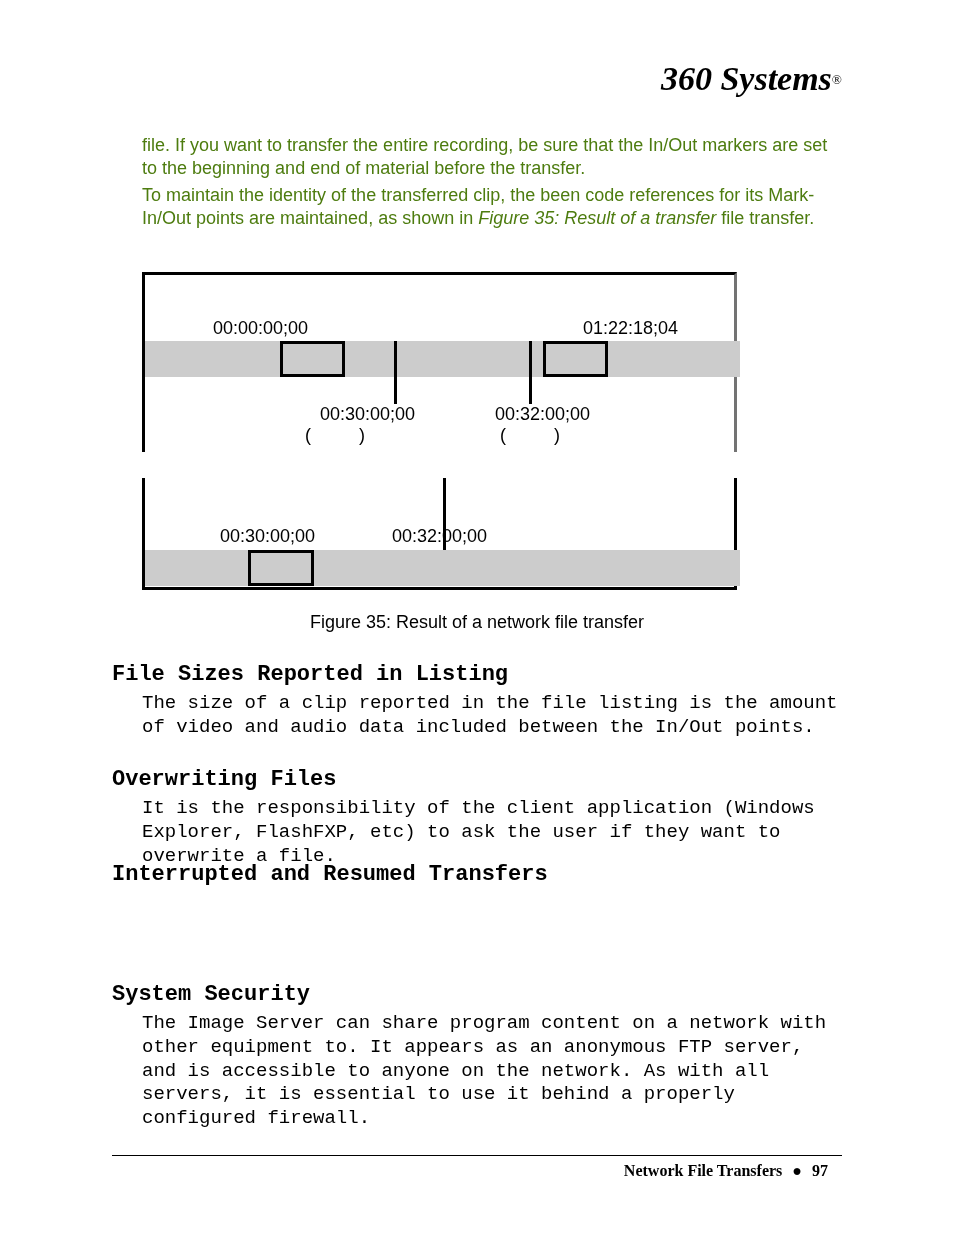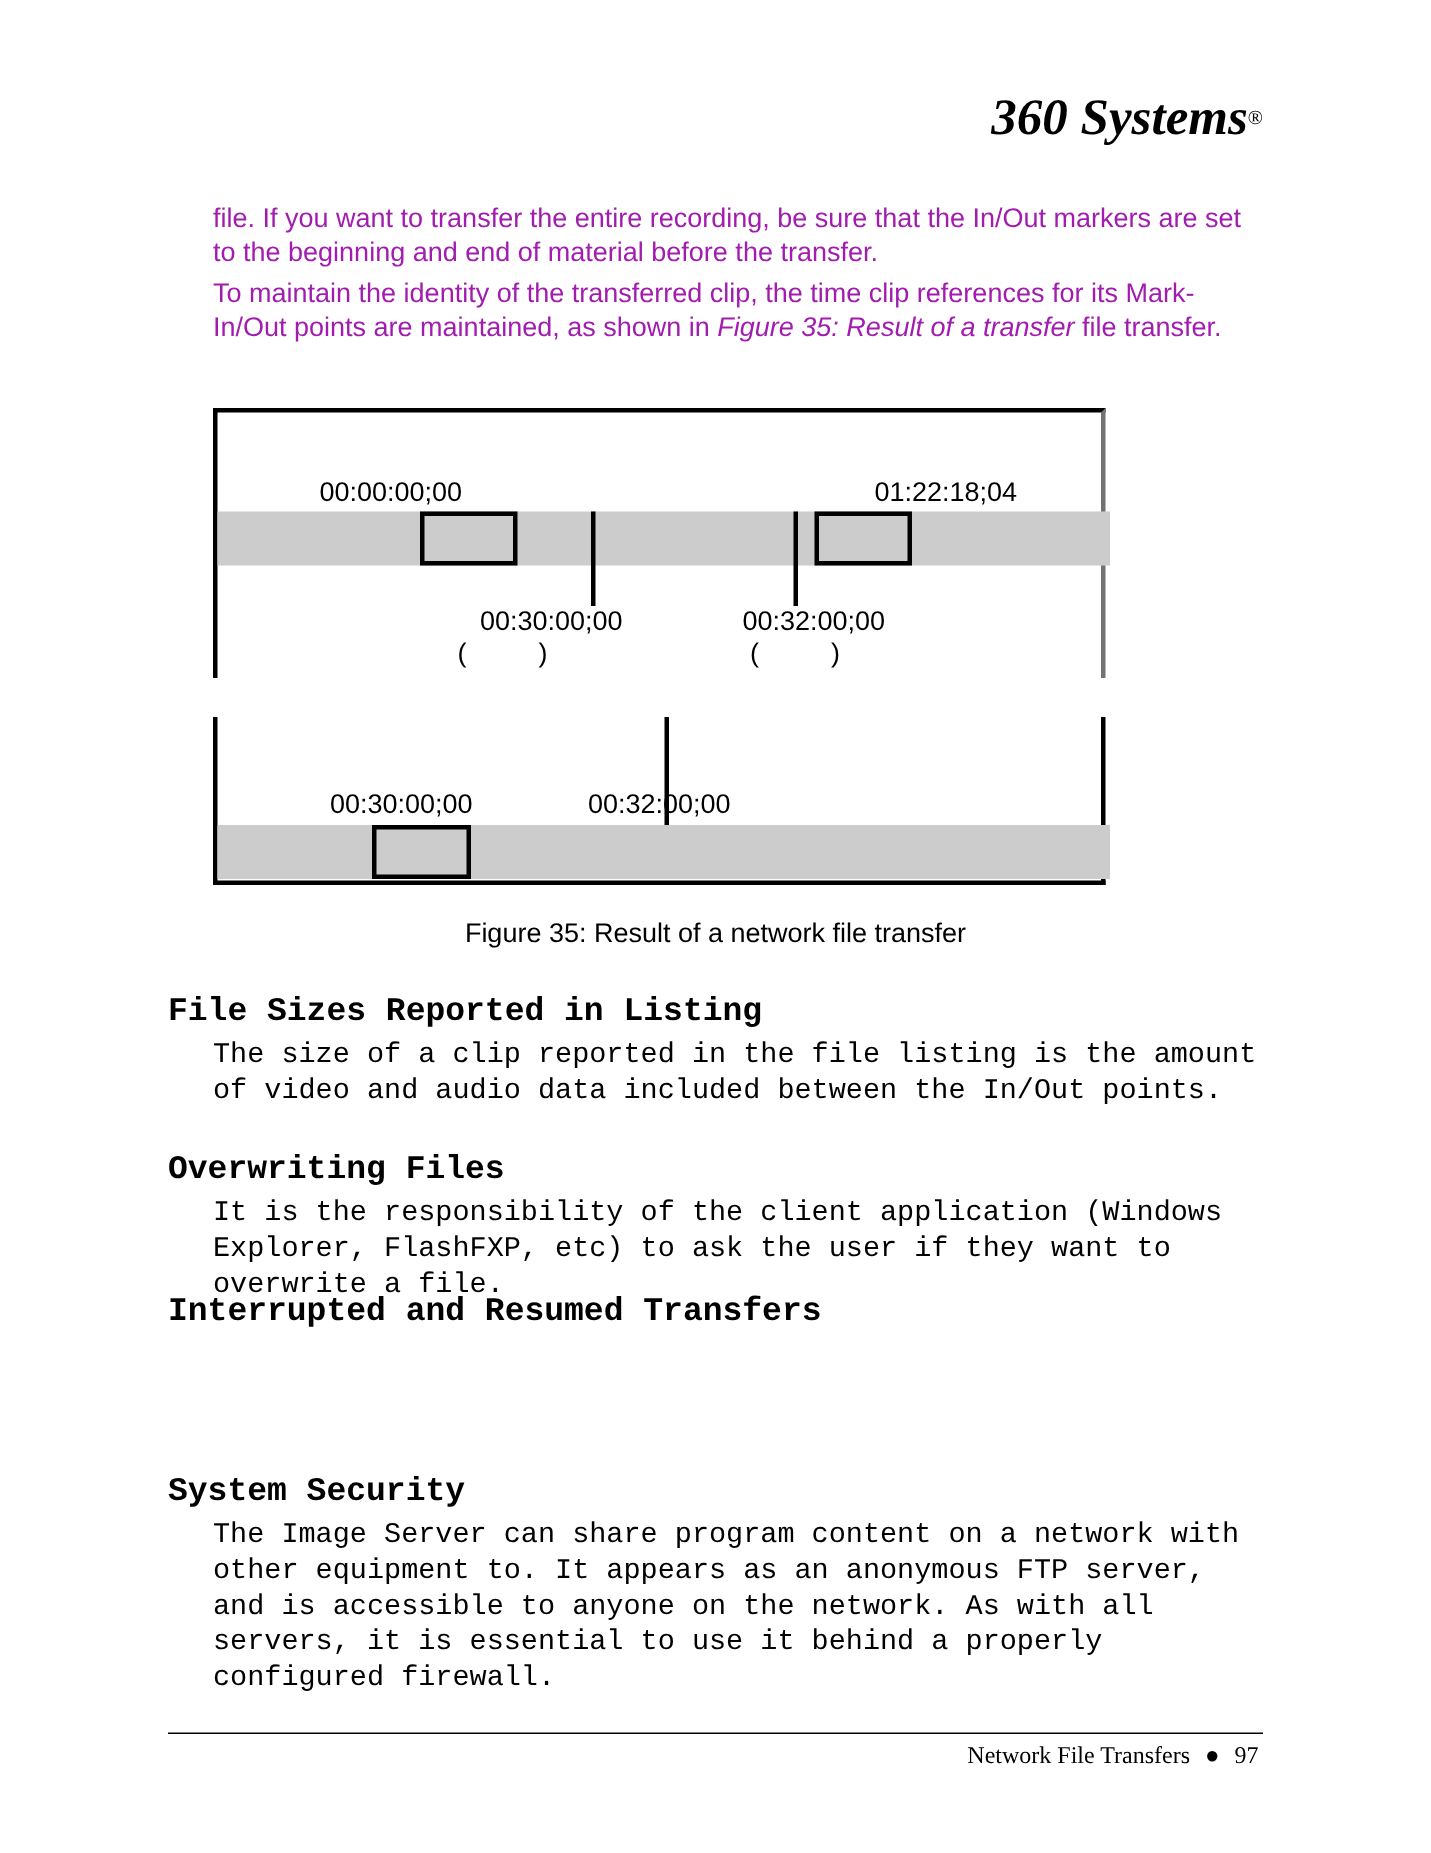--- a/index.html
+++ b/index.html
@@ -35,21 +35,21 @@
     letter-spacing: 0px;
     line-height: 1;
   }
   .body-text {
     position: absolute;
     left: 30px;
     width: 700px;
     font-size: 18px;
     line-height: 1.25;
     font-family: Arial, Helvetica, sans-serif;
-    color: #a21caf;
+    color: #4d7c0f;
   }
   .p1 { top: 134px; }
   .p2 { top: 184px; }
 
   .figure-box {
     position: absolute;
     left: 30px;
     top: 258px;
     width: 595px;
     height: 333px;
@@ -177,41 +177,41 @@
   .footer-rule {
     position: absolute;
     left: 0;
     top: 1155px;
     width: 730px;
     height: 0;
     border-top: 1.5px solid #000;
   }
   .footer {
     position: absolute;
-    right: 3px;
+    right: 14px;
     top: 1162px;
     font-family: "Times New Roman", serif;
-    font-weight: normal;
+    font-weight: bold;
     font-size: 16px;
     white-space: nowrap;
   }
   .footer .bullet { margin: 0 6px; }
 </style>
 </head>
 <body>
 
 <div class="page">
 
   <div class="logo-wrap">
     <span class="logo">360 Systems</span><sup>®</sup>
   </div>
 
   <div class="body-text p1">file.  If you want to transfer the entire recording, be sure that the In/Out markers are set to the beginning and end of material before the transfer.</div>
   <div class="body-text p2">
-    <span>To maintain the identity of the transferred clip, the time clip references for its Mark-In/Out points are maintained, as shown in </span><em>Figure 35:  Result of a transfer</em><span> file transfer.</span>
+    <span>To maintain the identity of the transferred clip, the been code references for its Mark-In/Out points are maintained, as shown in </span><em>Figure 35:  Result of a transfer</em><span> file transfer.</span>
   </div>
 
   <div class="figure-box">
 
     <div class="diag1-outer">
       <div class="label lbl-start">00:00:00;00</div>
       <div class="label lbl-end">01:22:18;04</div>
       <div class="track1">
         <div class="clipbox clip1a"></div>
         <div class="clipbox clip1b"></div>

